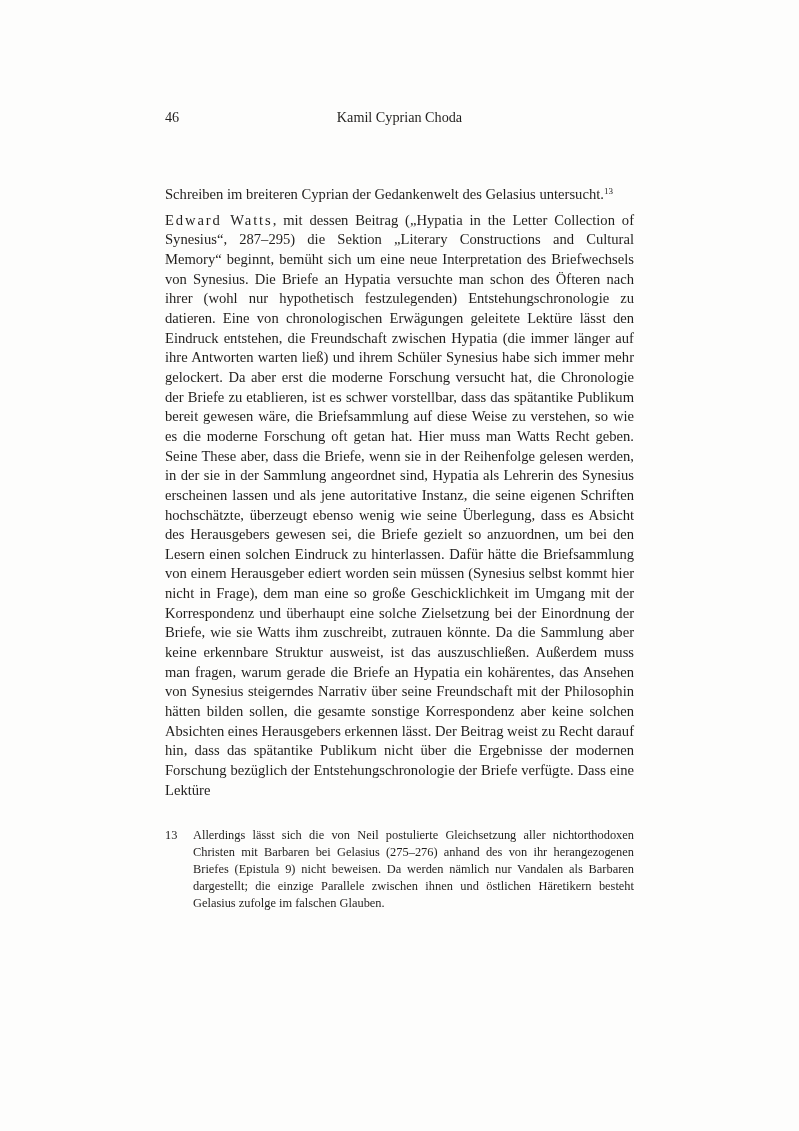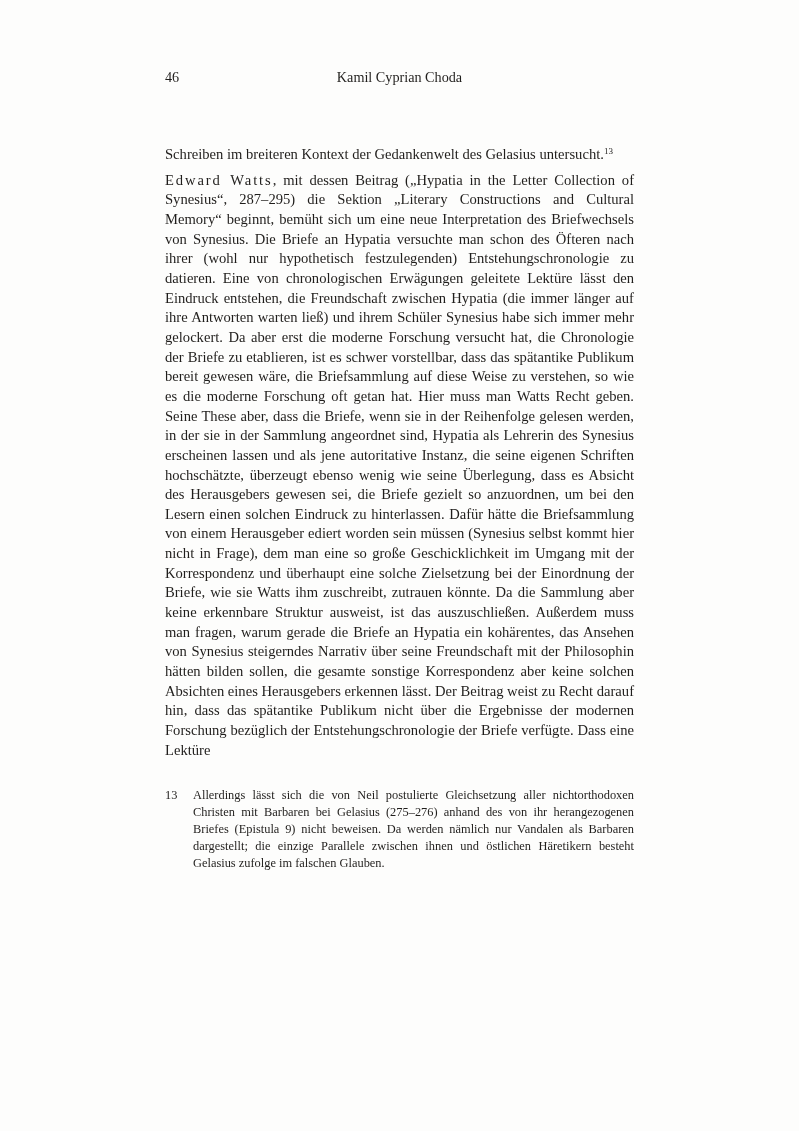--- a/index.html
+++ b/index.html
@@ -27,20 +27,21 @@
     line-height: 19px;
   }
   .page-number {
     position: absolute;
     left: 0;
     top: 0;
   }
   .running-head {
     display: block;
     text-align: center;
+    margin-top: 40px;
   }
   .body-text {
     font-size: 14.6px;
     line-height: 19.65px;
     text-align: justify;
     hyphens: auto;
     -webkit-hyphens: auto;
   }
   .para { margin: 0; }
   .para + .para { margin-top: 6px; }
@@ -71,21 +72,21 @@
 <body>
 
 <div class="page">
 
   <header class="running-header">
     <span class="page-number">46</span>
     <span class="running-head">Kamil Cyprian Choda</span>
   </header>
 
   <main class="body-text">
-    <p class="para"><span>Schreiben im breiteren Kontext der Gedankenwelt des Gelasius untersucht.</span><sup class="fn-ref">13</sup></p>
+    <p class="para"><span>Schreiben im breiteren Cyprian der Gedankenwelt des Gelasius untersucht.</span><sup class="fn-ref">13</sup></p>
 
     <p class="para"><span class="gesperrt">Edward Watts</span><span>, mit dessen Beitrag („Hypatia in the Letter Collection of Synesius“, 287–295) die Sektion „Literary Constructions and Cultural Memory“ beginnt, bemüht sich um eine neue Interpretation des Briefwechsels von Synesius. Die Briefe an Hypatia versuchte man schon des Öfteren nach ihrer (wohl nur hypothetisch festzulegenden) Entstehungschronologie zu datieren. Eine von chronologischen Erwägungen geleitete Lektüre lässt den Eindruck entstehen, die Freundschaft zwischen Hypatia (die immer länger auf ihre Antworten warten ließ) und ihrem Schüler Synesius habe sich immer mehr gelockert. Da aber erst die moderne Forschung versucht hat, die Chronologie der Briefe zu etablieren, ist es schwer vorstellbar, dass das spätantike Publikum bereit gewesen wäre, die Briefsammlung auf diese Weise zu verstehen, so wie es die moderne Forschung oft getan hat. Hier muss man Watts Recht geben. Seine These aber, dass die Briefe, wenn sie in der Reihenfolge gelesen werden, in der sie in der Sammlung angeordnet sind, Hypatia als Lehrerin des Synesius erscheinen lassen und als jene autoritative Instanz, die seine eigenen Schriften hochschätzte, überzeugt ebenso wenig wie seine Überlegung, dass es Absicht des Herausgebers gewesen sei, die Briefe gezielt so anzuordnen, um bei den Lesern einen solchen Eindruck zu hinterlassen. Dafür hätte die Briefsammlung von einem Herausgeber ediert worden sein müssen (Synesius selbst kommt hier nicht in Frage), dem man eine so große Geschicklichkeit im Umgang mit der Korrespondenz und überhaupt eine solche Zielsetzung bei der Einordnung der Briefe, wie sie Watts ihm zuschreibt, zutrauen könnte. Da die Sammlung aber keine erkennbare Struktur ausweist, ist das auszuschließen. Außerdem muss man fragen, warum gerade die Briefe an Hypatia ein kohärentes, das Ansehen von Synesius steigerndes Narrativ über seine Freundschaft mit der Philosophin hätten bilden sollen, die gesamte sonstige Korrespondenz aber keine solchen Absichten eines Herausgebers erkennen lässt. Der Beitrag weist zu Recht darauf hin, dass das spätantike Publikum nicht über die Ergebnisse der modernen Forschung bezüglich der Entstehungschronologie der Briefe verfügte. Dass eine Lektüre</span></p>
   </main>
 
   <footer class="footnotes">
     <div class="footnote">
       <span class="fn-num">13</span>
       <div class="fn-body"><span>Allerdings lässt sich die von Neil postulierte Gleichsetzung aller nichtorthodoxen Christen mit Barbaren bei Gelasius (275–276) anhand des von ihr herangezogenen Briefes (</span><span class="italic-term">Epistula</span><span> 9) nicht beweisen. Da werden nämlich nur Vandalen als Barbaren dargestellt; die einzige Parallele zwischen ihnen und östlichen Häretikern besteht Gelasius zufolge im falschen Glauben.</span></div>
     </div>
   </footer>

